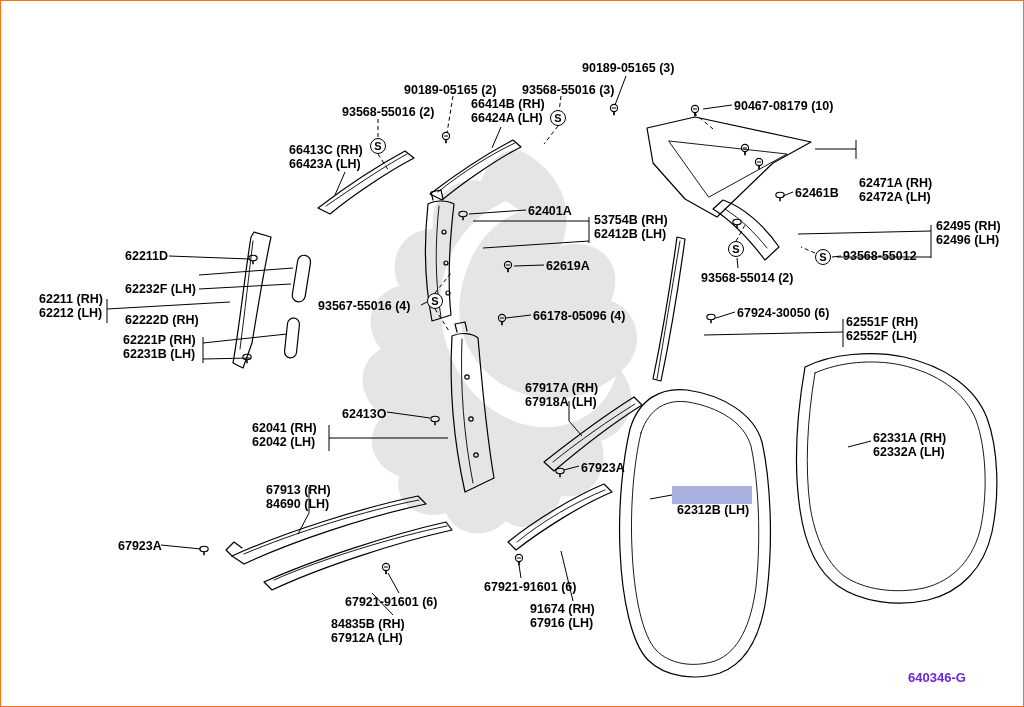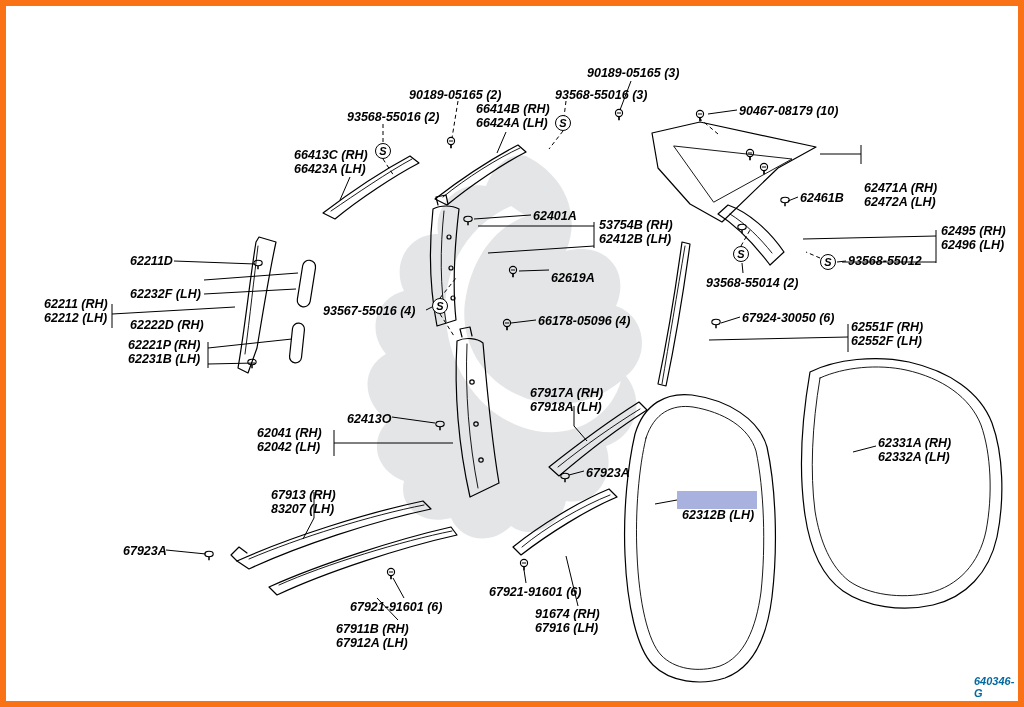--- a/index.html
+++ b/index.html
@@ -1,36 +1,36 @@
 <!DOCTYPE html>
 <html><head>
 <meta charset="utf-8">
 <style>
   * { margin:0; padding:0; box-sizing:border-box; }
   html,body { background:#fff; }
   body { font-family:"Liberation Sans", sans-serif; }
   #canvas {
     position:relative; width:1024px; height:707px;
-    background:#ffffff; border:6px solid #f97316; overflow:hidden;font-style:italic;
+    background:#ffffff; border:1px solid #f97316; overflow:hidden;
   }
   #artwork { position:absolute; left:0; top:0; }
   .part-label {
     position:absolute; font-weight:bold; font-size:12.5px; line-height:13.5px;
     color:#000; white-space:nowrap; z-index:3;
   }
   .s-symbol {
     position:absolute; width:16px; height:16px; border:1.6px solid #000;
     border-radius:50%; font-weight:bold; font-size:11px; color:#000;
     display:flex; align-items:center; justify-content:center; background:#fff;
     z-index:3;
   }
   .highlight-box { position:absolute; z-index:2; }
   #diagram-code {
-    position:absolute; left:968px; top:669px; font-weight:bold;
-    font-size:11px; color:#0369a1; z-index:3;
+    position:absolute; left:907px; top:669px; font-weight:bold;
+    font-size:13px; color:#6d28d9; z-index:3;
   }
 </style>
 </head>
 <body>
 
 <div id="canvas">
 
   <svg id="artwork" width="1024" height="707" viewBox="0 0 1024 707" xmlns="http://www.w3.org/2000/svg">
     <defs>
       <g id="screw">
@@ -216,21 +216,21 @@
       <path d="M814,252 L800,246"></path>
       <path d="M693,112 L712,128"></path>
     </g>
   </svg>
 
   <div id="labels-layer">
       <div class="highlight-box" style="left: 671px; top: 485px; width: 80px; height: 18px; background: rgb(169, 178, 222);"></div>
       <div class="part-label" style="left: 581px; top: 61px;">
         <div>90189-05165 (3)</div>
       </div>
-      <div class="part-label" style="left: 521px; top: 83px; margin-left: 28px;">
+      <div class="part-label" style="left: 521px; top: 83px;">
         <div>93568-55016 (3)</div>
       </div>
       <div class="part-label" style="left: 403px; top: 83px;">
         <div>90189-05165 (2)</div>
       </div>
       <div class="part-label" style="left: 470px; top: 97px;">
         <div>66414B (RH)</div>
         <div>66424A (LH)</div>
       </div>
       <div class="part-label" style="left: 341px; top: 105px;">
@@ -257,21 +257,21 @@
         <div>53754B (RH)</div>
         <div>62412B (LH)</div>
       </div>
       <div class="part-label" style="left: 935px; top: 219px;">
         <div>62495 (RH)</div>
         <div>62496 (LH)</div>
       </div>
       <div class="part-label" style="left: 842px; top: 249px;">
         <div>93568-55012</div>
       </div>
-      <div class="part-label" style="left: 545px; top: 266px;">
+      <div class="part-label" style="left: 545px; top: 259px;">
         <div>62619A</div>
       </div>
       <div class="part-label" style="left: 700px; top: 271px;">
         <div>93568-55014 (2)</div>
       </div>
       <div class="part-label" style="left: 124px; top: 249px;">
         <div>62211D</div>
       </div>
       <div class="part-label" style="left: 124px; top: 268px; margin-top: 45px;">
         <div>62222D (RH)</div>
@@ -316,33 +316,33 @@
         <div>62332A (LH)</div>
       </div>
       <div class="part-label" style="left: 580px; top: 461px;">
         <div>67923A</div>
       </div>
       <div class="part-label" style="left: 676px; top: 503px;">
         <div>62312B (LH)</div>
       </div>
       <div class="part-label" style="left: 265px; top: 483px;">
         <div>67913 (RH)</div>
-        <div>83207 (LH)</div>
+        <div>84690 (LH)</div>
       </div>
       <div class="part-label" style="left: 117px; top: 539px;">
         <div>67923A</div>
       </div>
       <div class="part-label" style="left: 483px; top: 580px;">
         <div>67921-91601 (6)</div>
       </div>
       <div class="part-label" style="left: 344px; top: 595px;">
         <div>67921-91601 (6)</div>
       </div>
       <div class="part-label" style="left: 330px; top: 617px;">
-        <div>67911B (RH)</div>
+        <div>84835B (RH)</div>
         <div>67912A (LH)</div>
       </div>
       <div class="part-label" style="left: 529px; top: 602px;">
         <div>91674 (RH)</div>
         <div>67916 (LH)</div>
       </div>
       <div class="s-symbol" style="left: 369px; top: 137px;">S</div>
       <div class="s-symbol" style="left: 549px; top: 109px;">S</div>
       <div class="s-symbol" style="left: 426px; top: 292px;">S</div>
       <div class="s-symbol" style="left: 727px; top: 240px;">S</div>

